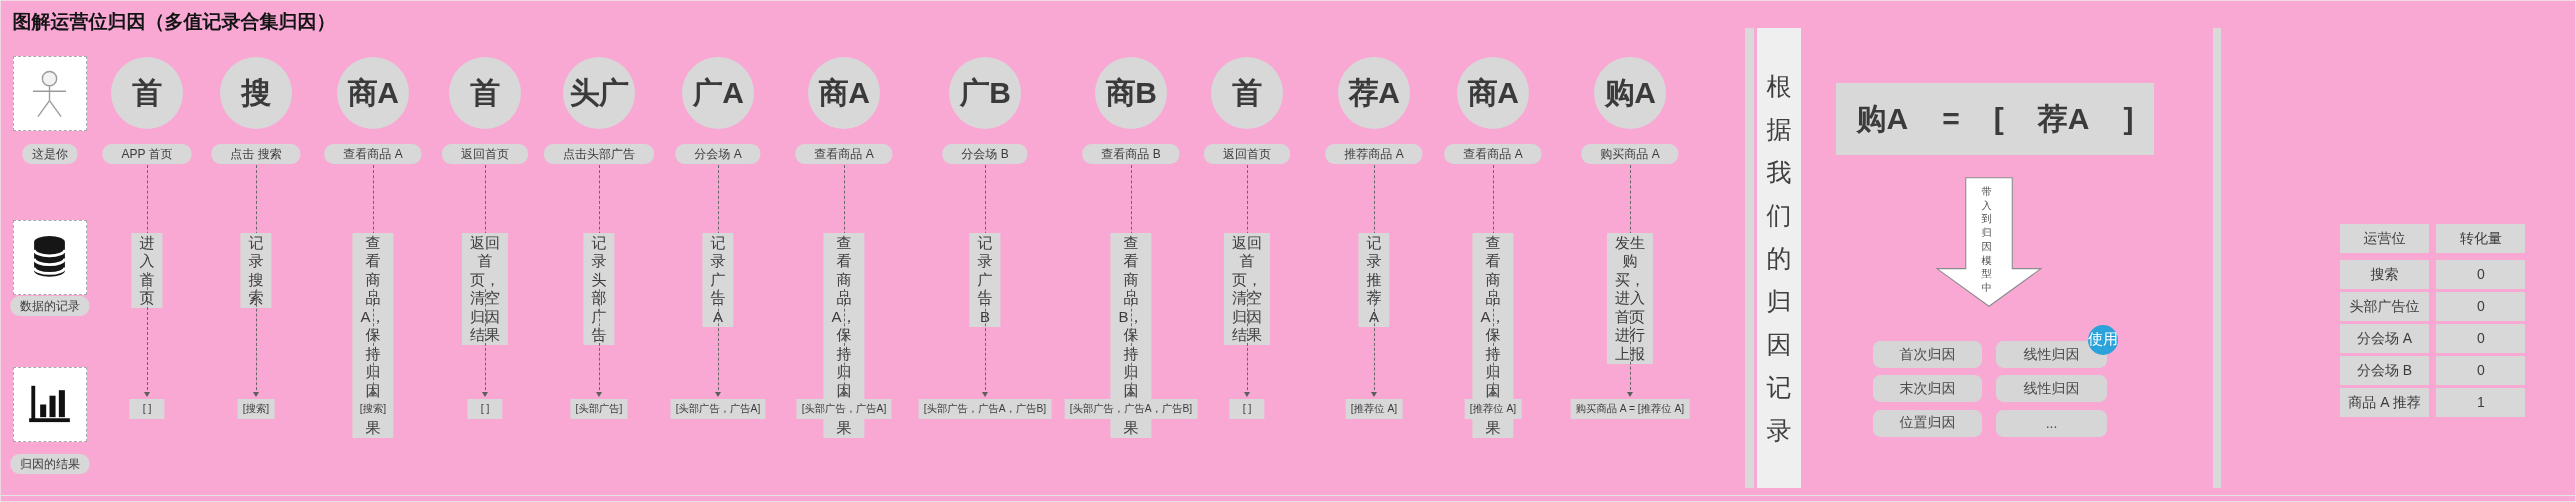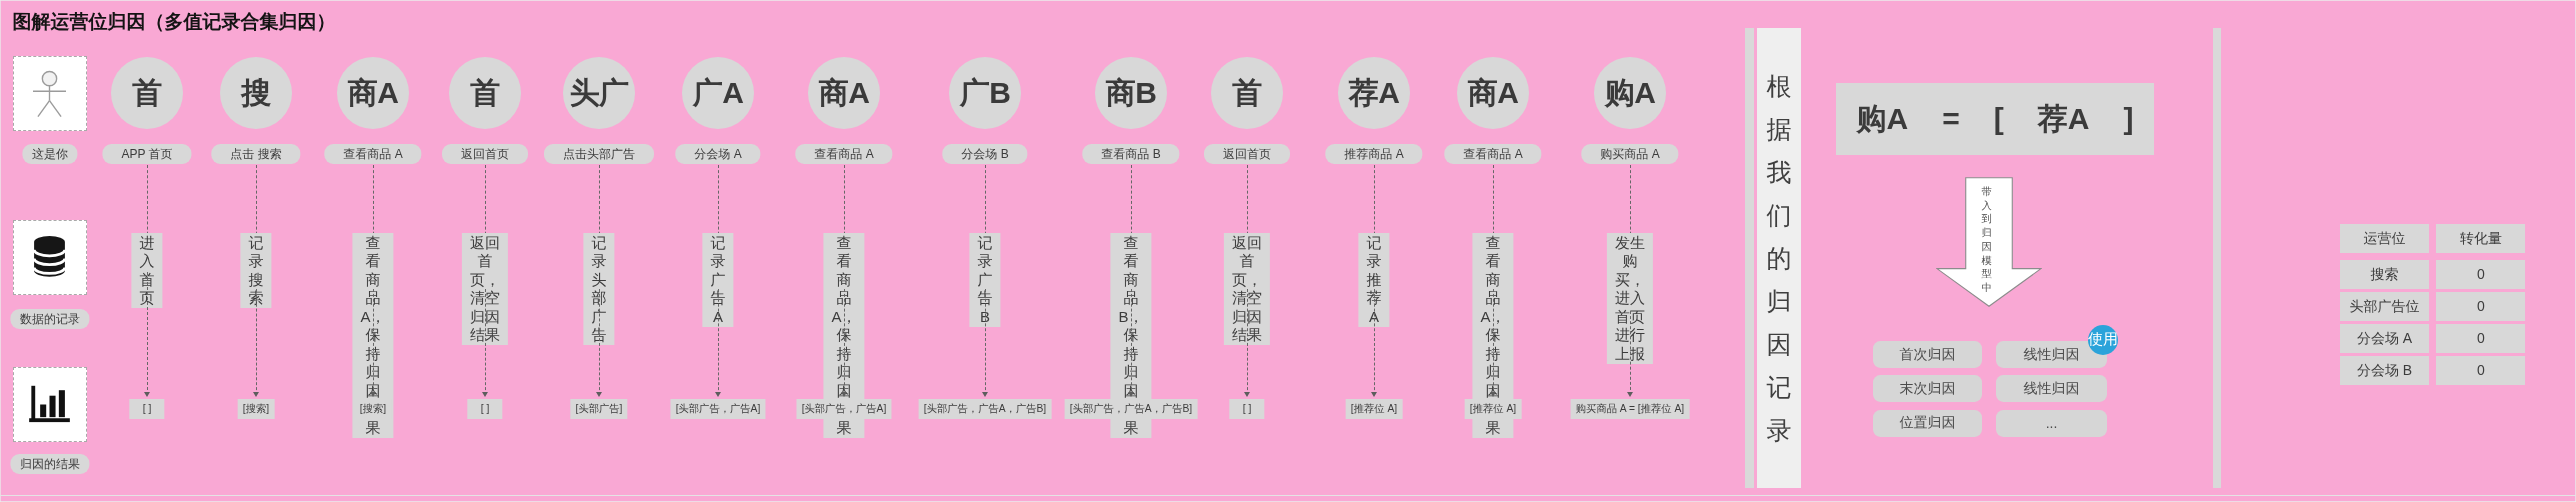--- a/index.html
+++ b/index.html
@@ -74,21 +74,21 @@
   <div class="legend-label" style="top:144px">这是你</div>
 
   <div class="legend-box" style="top:220px">
     <svg viewBox="0 0 100 100">
       <path d="M22,22 a28,11 0 1 1 56,0 V74 a28,11 0 0 1 -56,0 Z" fill="#161616"></path>
       <path d="M22,36 a28,11 0 0 0 56,0" fill="none" stroke="#ffffff" stroke-width="5"></path>
       <path d="M22,52 a28,11 0 0 0 56,0" fill="none" stroke="#ffffff" stroke-width="5"></path>
       <path d="M22,68 a28,11 0 0 0 56,0" fill="none" stroke="#ffffff" stroke-width="5"></path>
     </svg>
   </div>
-  <div class="legend-label" style="top:309px">数据的记录</div>
+  <div class="legend-label" style="top:296px">数据的记录</div>
 
   <div class="legend-box" style="top:367px">
     <svg viewBox="0 0 100 100">
       <rect x="17" y="16" width="7" height="62" fill="#111"></rect>
       <rect x="13" y="75" width="74" height="7" fill="#111"></rect>
       <rect x="33" y="50" width="11" height="23" fill="#111"></rect>
       <rect x="50" y="34" width="11" height="39" fill="#111"></rect>
       <rect x="67" y="24" width="11" height="49" fill="#111"></rect>
     </svg>
   </div>
@@ -270,17 +270,21 @@
       <div class="tcell">0</div>
     </div>
     <div class="trow">
       <div class="tcell">分会场 A</div>
       <div class="tcell">0</div>
     </div>
     <div class="trow">
       <div class="tcell">分会场 B</div>
       <div class="tcell">0</div>
     </div>
+    <div class="trow">
+      <div class="tcell">商品 A 推荐</div>
+      <div class="tcell">1</div>
+    </div>
   </div>
 
   <div class="bottom-line"></div>
 </div>
 
 
 </body></html>

